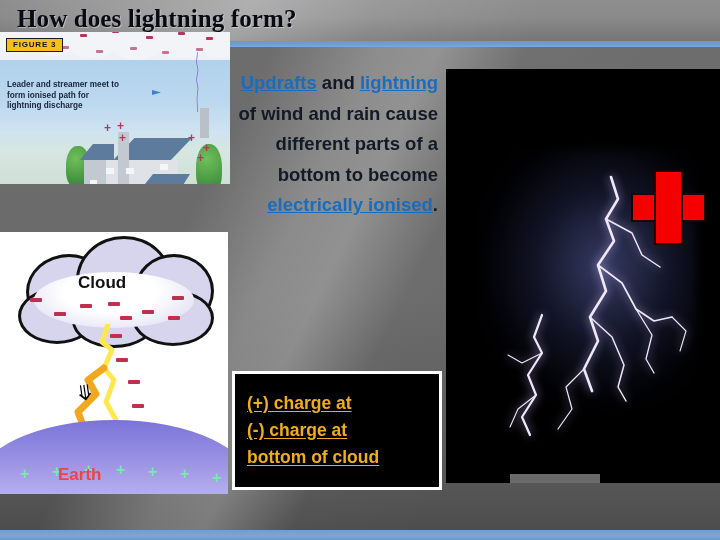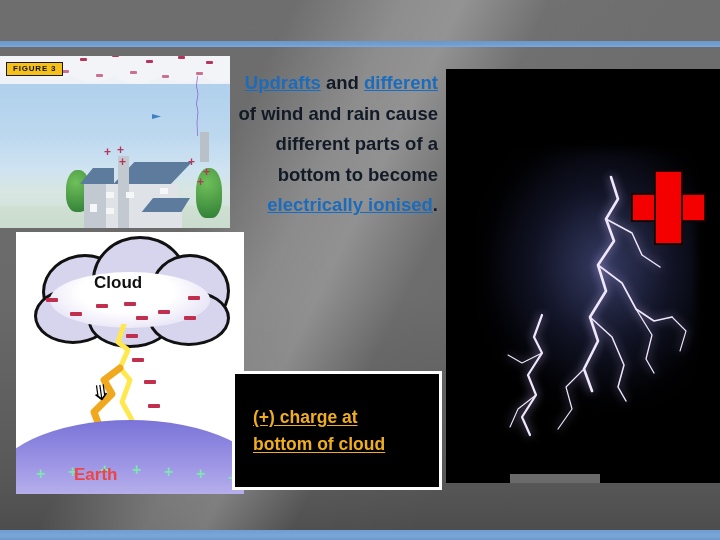--- a/index.html
+++ b/index.html
@@ -47,21 +47,21 @@
     position:absolute; left:0; top:41px; width:720px; height:6px;
     background:linear-gradient(180deg,#6e97c9 0%, #6f9ed2 55%, #7ea8d8 100%);
   }
   #bottombar {
     position:absolute; left:0; bottom:0; width:720px; height:10px;
     background:linear-gradient(180deg,#6f9ed2 0%, #7aa6d8 60%, #6d96c8 100%);
   }
 
   
   #fig3 {
-    position:absolute; left:0px; top:56px; width:230px; height:172px;
+    position:absolute; left:0px; top:32px; width:230px; height:152px;
     overflow:hidden;
     background:linear-gradient(180deg,#a9ccea 0%, #bcd8ef 46%, #cfe3f1 66%, #d7e6e2 78%, #cfe0d6 100%);
     padding-left:30px;
   }
   .f3cloud { position:absolute; background:#f2f4f7; border-radius:50%; }
   #f3cloudband {
     position:absolute; left:-12px; top:-30px; width:262px; height:58px;
     background:#eef1f5;
   }
   .minus { position:absolute; width:7px; height:3px; background:#b5365a; border-radius:1px; }
@@ -85,21 +85,21 @@
   .wall { position:absolute; background:#dfe3e8; }
   .wall2 { position:absolute; background:#c3c9d1; }
   .win { position:absolute; background:#f4f6f8; }
   .bush { position:absolute; background:radial-gradient(circle at 40% 30%, #6fbf5a, #2f7d35); border-radius:46% 46% 40% 40%; }
   #ground { position:absolute; left:0; top:150px; width:230px; height:38px; background:linear-gradient(180deg,#cfe0d3 0%, #c6d9ca 100%); }
   #chimney { position:absolute; left:200px; top:76px; width:9px; height:30px; background:#b9c0c8; }
   #f3bolt { position:absolute; left:196px; top:20px; width:3px; height:60px; }
 
   
   #clouddia {
-    position:absolute; left:16px; top:232px; width:228px; height:262px;
+    position:absolute; left:0px; top:232px; width:228px; height:262px;
     background:#ffffff; overflow:hidden;
   }
   .cblob { position:absolute; background:#d7d4ee; border:3px solid #111; border-radius:50%; }
   #cloudlabel {
     position:absolute; left:78px; top:41px;
     font-size:17px; font-weight:bold; color:#111;
     font-family:"Liberation Sans", sans-serif;
     text-shadow:0 0 5px #fff, 0 0 5px #fff;
   }
   #earth {
@@ -132,21 +132,21 @@
   
   #callout {
     position:absolute; left:232px; top:371px; width:210px; height:119px;
     background:#000; border:3px solid #fff;
     display:flex; flex-direction:column; justify-content:center;
     padding:4px 8px 4px 12px;
   }
   #callout div {
     font-size:17.5px; line-height:27px; font-weight:bold;
     color:#f0ad1e; text-decoration:underline; text-underline-offset:2px;
-    font-family:"Liberation Sans", sans-serif; white-space:nowrap;margin-left:6px;
+    font-family:"Liberation Sans", sans-serif; white-space:nowrap;
   }
 
   
   #photo {
     position:absolute; left:446px; top:69px; width:274px; height:414px;
     background:#000; overflow:hidden;
   }
   #glow {
     position:absolute; left:30px; top:80px; width:220px; height:260px;
     background:radial-gradient(ellipse at 58% 45%, rgba(86,96,160,0.62) 0%, rgba(42,48,92,0.40) 38%, rgba(10,12,30,0.12) 66%, rgba(0,0,0,0) 80%);
@@ -162,20 +162,23 @@
   #graybox {
     position:absolute; left:64px; top:405px; width:90px; height:17px;
     background:#6a6a6a;
   }
 </style>
 </head>
 <body>
 
 <div id="slide">
 
+  <div id="titlebar">
+    <div id="title">How does lightning form?</div>
+  </div>
   <div id="blueline"></div>
 
   <div id="fig3">
     <div id="f3cloudband"></div>
     <div class="f3cloud" style="left:26px;  top:-16px; width:54px; height:40px;"></div>
     <div class="f3cloud" style="left:62px;  top:-22px; width:62px; height:48px;"></div>
     <div class="f3cloud" style="left:108px; top:-14px; width:58px; height:42px;"></div>
     <div class="f3cloud" style="left:150px; top:-20px; width:64px; height:46px;"></div>
     <div class="f3cloud" style="left:196px; top:-14px; width:52px; height:40px;"></div>
     <div class="f3cloud" style="left:-6px;  top:-18px; width:48px; height:40px;"></div>
@@ -187,20 +190,21 @@
     <div class="minus" style="left:206px; top:5px;"></div>
     <div class="minus pink" style="left:62px;  top:14px;"></div>
     <div class="minus pink" style="left:96px;  top:18px;"></div>
     <div class="minus pink" style="left:130px; top:15px;"></div>
     <div class="minus pink" style="left:162px; top:19px;"></div>
     <div class="minus pink" style="left:196px; top:16px;"></div>
     <div class="minus" style="left:44px;  top:6px;"></div>
     <div class="minus" style="left:14px;  top:10px;"></div>
 
     <div id="fig3label">FIGURE 3</div>
+    <div id="fig3caption">Leader and streamer meet to form ionised path for lightning discharge</div>
 
     <svg id="f3bolt" viewBox="0 0 6 60" preserveAspectRatio="none">
       <path d="M3 0 L1 10 L4 18 L1 28 L4 36 L2 46 L3 60" stroke="#8a5fd0" stroke-width="1.4" fill="none"></path>
     </svg>
     <div style="position:absolute;left:152px;top:58px;width:9px;height:5px;background:#3f7fc4;clip-path:polygon(0 0,100% 50%,0 100%);"></div>
 
     <div id="ground"></div>
     <div class="bush" style="left:66px;  top:114px; width:24px; height:42px;"></div>
     <div class="bush" style="left:196px; top:112px; width:26px; height:50px;"></div>
     <div id="chimney"></div>
@@ -264,24 +268,25 @@
       <div class="gplus" style="left:76px;  top:44px;">+</div>
       <div class="gplus" style="left:108px; top:42px;">+</div>
       <div class="gplus" style="left:140px; top:42px;">+</div>
       <div class="gplus" style="left:172px; top:44px;">+</div>
       <div class="gplus" style="left:204px; top:46px;">+</div>
       <div class="gplus" style="left:236px; top:50px;">+</div>
     </div>
     <div id="earthlabel">Earth</div>
   </div>
 
-  <div id="para"><span class="lnk">Updrafts</span><span> and </span><span class="lnk">different</span><span> of wind and rain cause different parts of a bottom to become </span><span class="lnk">electrically ionised</span><span>.</span></div>
+  <div id="para"><span class="lnk">Updrafts</span><span> and </span><span class="lnk">lightning</span><span> of wind and rain cause different parts of a bottom to become </span><span class="lnk">electrically ionised</span><span>.</span></div>
 
   <div id="callout">
     <div>(+) charge at</div>
+    <div> (-) charge at</div>
     <div>bottom of cloud</div>
   </div>
 
   <div id="photo">
     <div id="glow"></div>
 
     <svg style="position:absolute;left:0;top:0;width:274px;height:414px;" viewBox="0 0 274 414">
       <g stroke="#efe7fb" fill="none" stroke-linecap="round" stroke-linejoin="round" style="filter:drop-shadow(0 0 5px rgba(196,176,245,0.85));">
         <path d="M165 108 L172 130 L160 150 L168 172 L152 196 L160 222 L144 248 L152 272 L138 300 L146 322" stroke-width="2.6"></path>
         <path d="M160 150 L186 164 L196 186 L214 198" stroke-width="1.5"></path>

